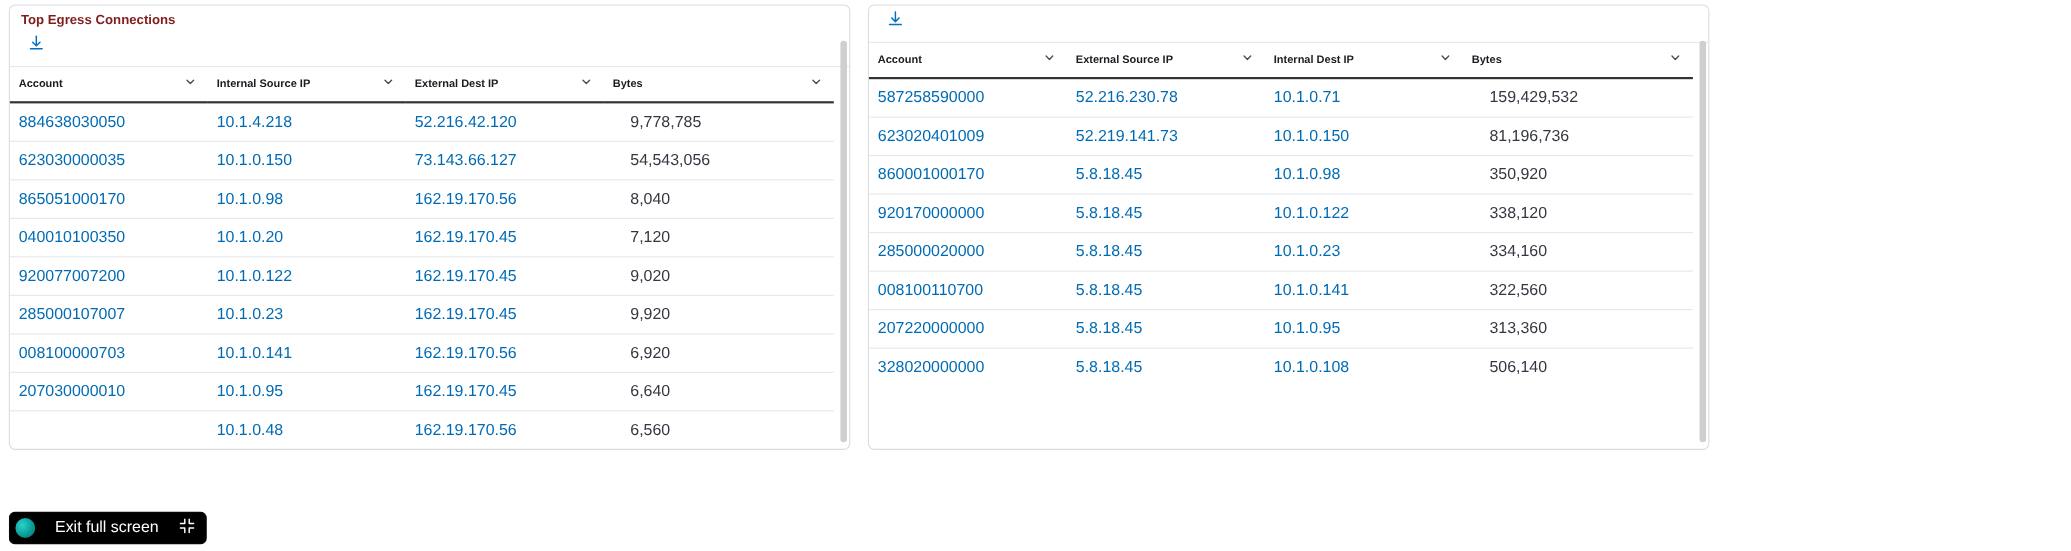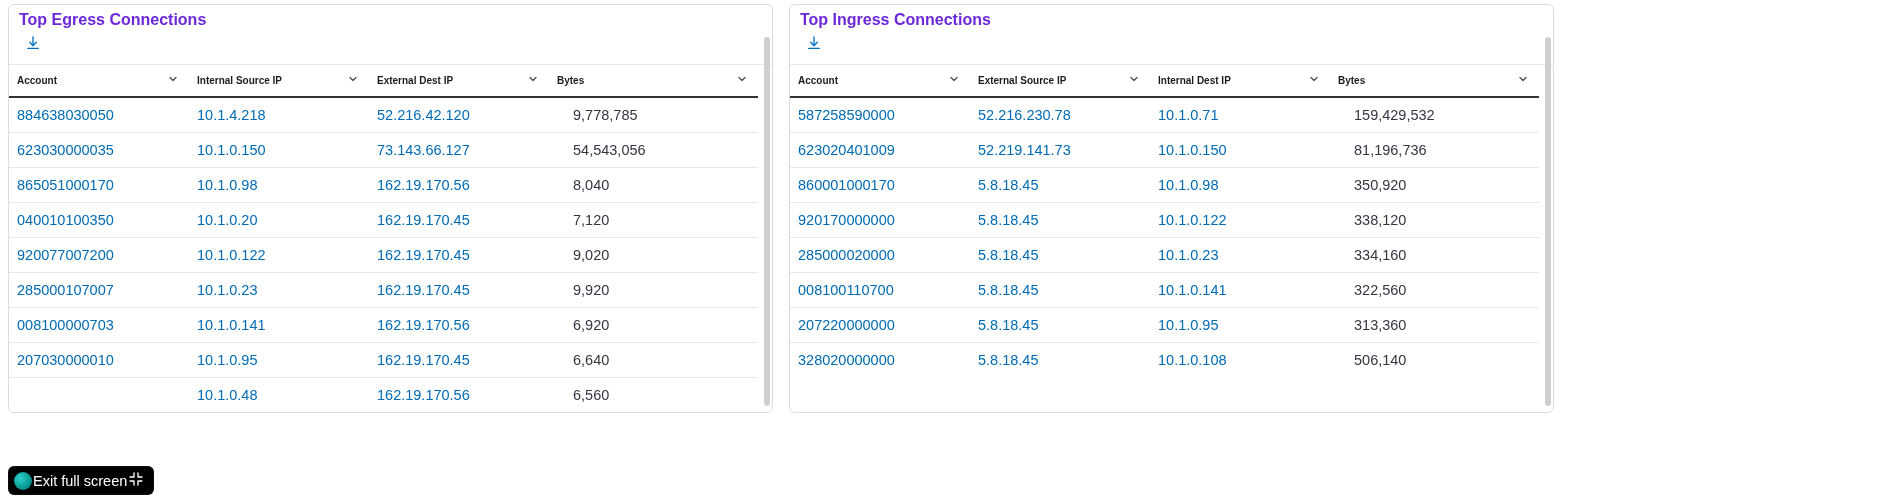--- a/index.html
+++ b/index.html
@@ -32,23 +32,23 @@
     position: absolute;
     top: 32px;
     right: 2px;
     bottom: 6px;
     width: 6px;
     background: #cfcfd1;
     border-radius: 3px;
   }
   .panel-title {
     font-weight: 700;
-    font-size: 16px;
+    font-size: 12px;
     padding: 6px 10px 2px 10px;
-    color: #6d28d9;
+    color: #7f1d1d;
   }
   .toolbar {
     padding: 4px 10px 10px 14px;
     border-bottom: 1px solid #e4e7ec;
   }
   .dl-btn {
     width: 20px;
     height: 18px;
     display: inline-flex;
     align-items: center;
@@ -107,21 +107,21 @@
   .exit-fs {
     position: fixed;
     left: 8px;
     bottom: 6px;
     background: #000;
     color: #fff;
     border-radius: 6px;
     padding: 5px 10px 5px 6px;
     display: inline-flex;
     align-items: center;
-    gap: 1px;
+    gap: 18px;
     font-size: 14.5px;
     cursor: pointer;
     box-shadow: 0 0 0 1px rgba(255,255,255,0.05) inset;
   }
   .exit-fs .swirl {
     width: 18px; height: 18px; border-radius: 50%;
     background: radial-gradient(circle at 35% 35%, #2ad2c9 0%, #0a9e97 55%, #046c67 100%);
   }
   .exit-fs .fs-icon svg { width: 16px; height: 16px; stroke: #fff; }
 </style>
@@ -215,21 +215,20 @@
             <td><span class="plain"></span></td>
             <td><span class="link">10.1.0.48</span></td>
             <td><span class="link">162.19.170.56</span></td>
             <td><span class="plain">6,560</span></td>
           </tr>
         </tbody>
       </table>
     </div>
     <div class="panel">
       <div class="scroll-indicator"></div>
-      <div class="panel-title">Top Ingress Connections</div>
       <div class="toolbar"><button class="dl-btn">
           <span><svg viewBox="0 0 24 24" fill="none" stroke-width="2" stroke-linecap="round" stroke-linejoin="round">
               <path d="M12 3v12"></path>
               <polyline points="7 11 12 16 17 11"></polyline>
               <path d="M4 20h16"></path>
             </svg></span>
         </button></div>
       <table>
         <colgroup>
           <col class="c-acct">

